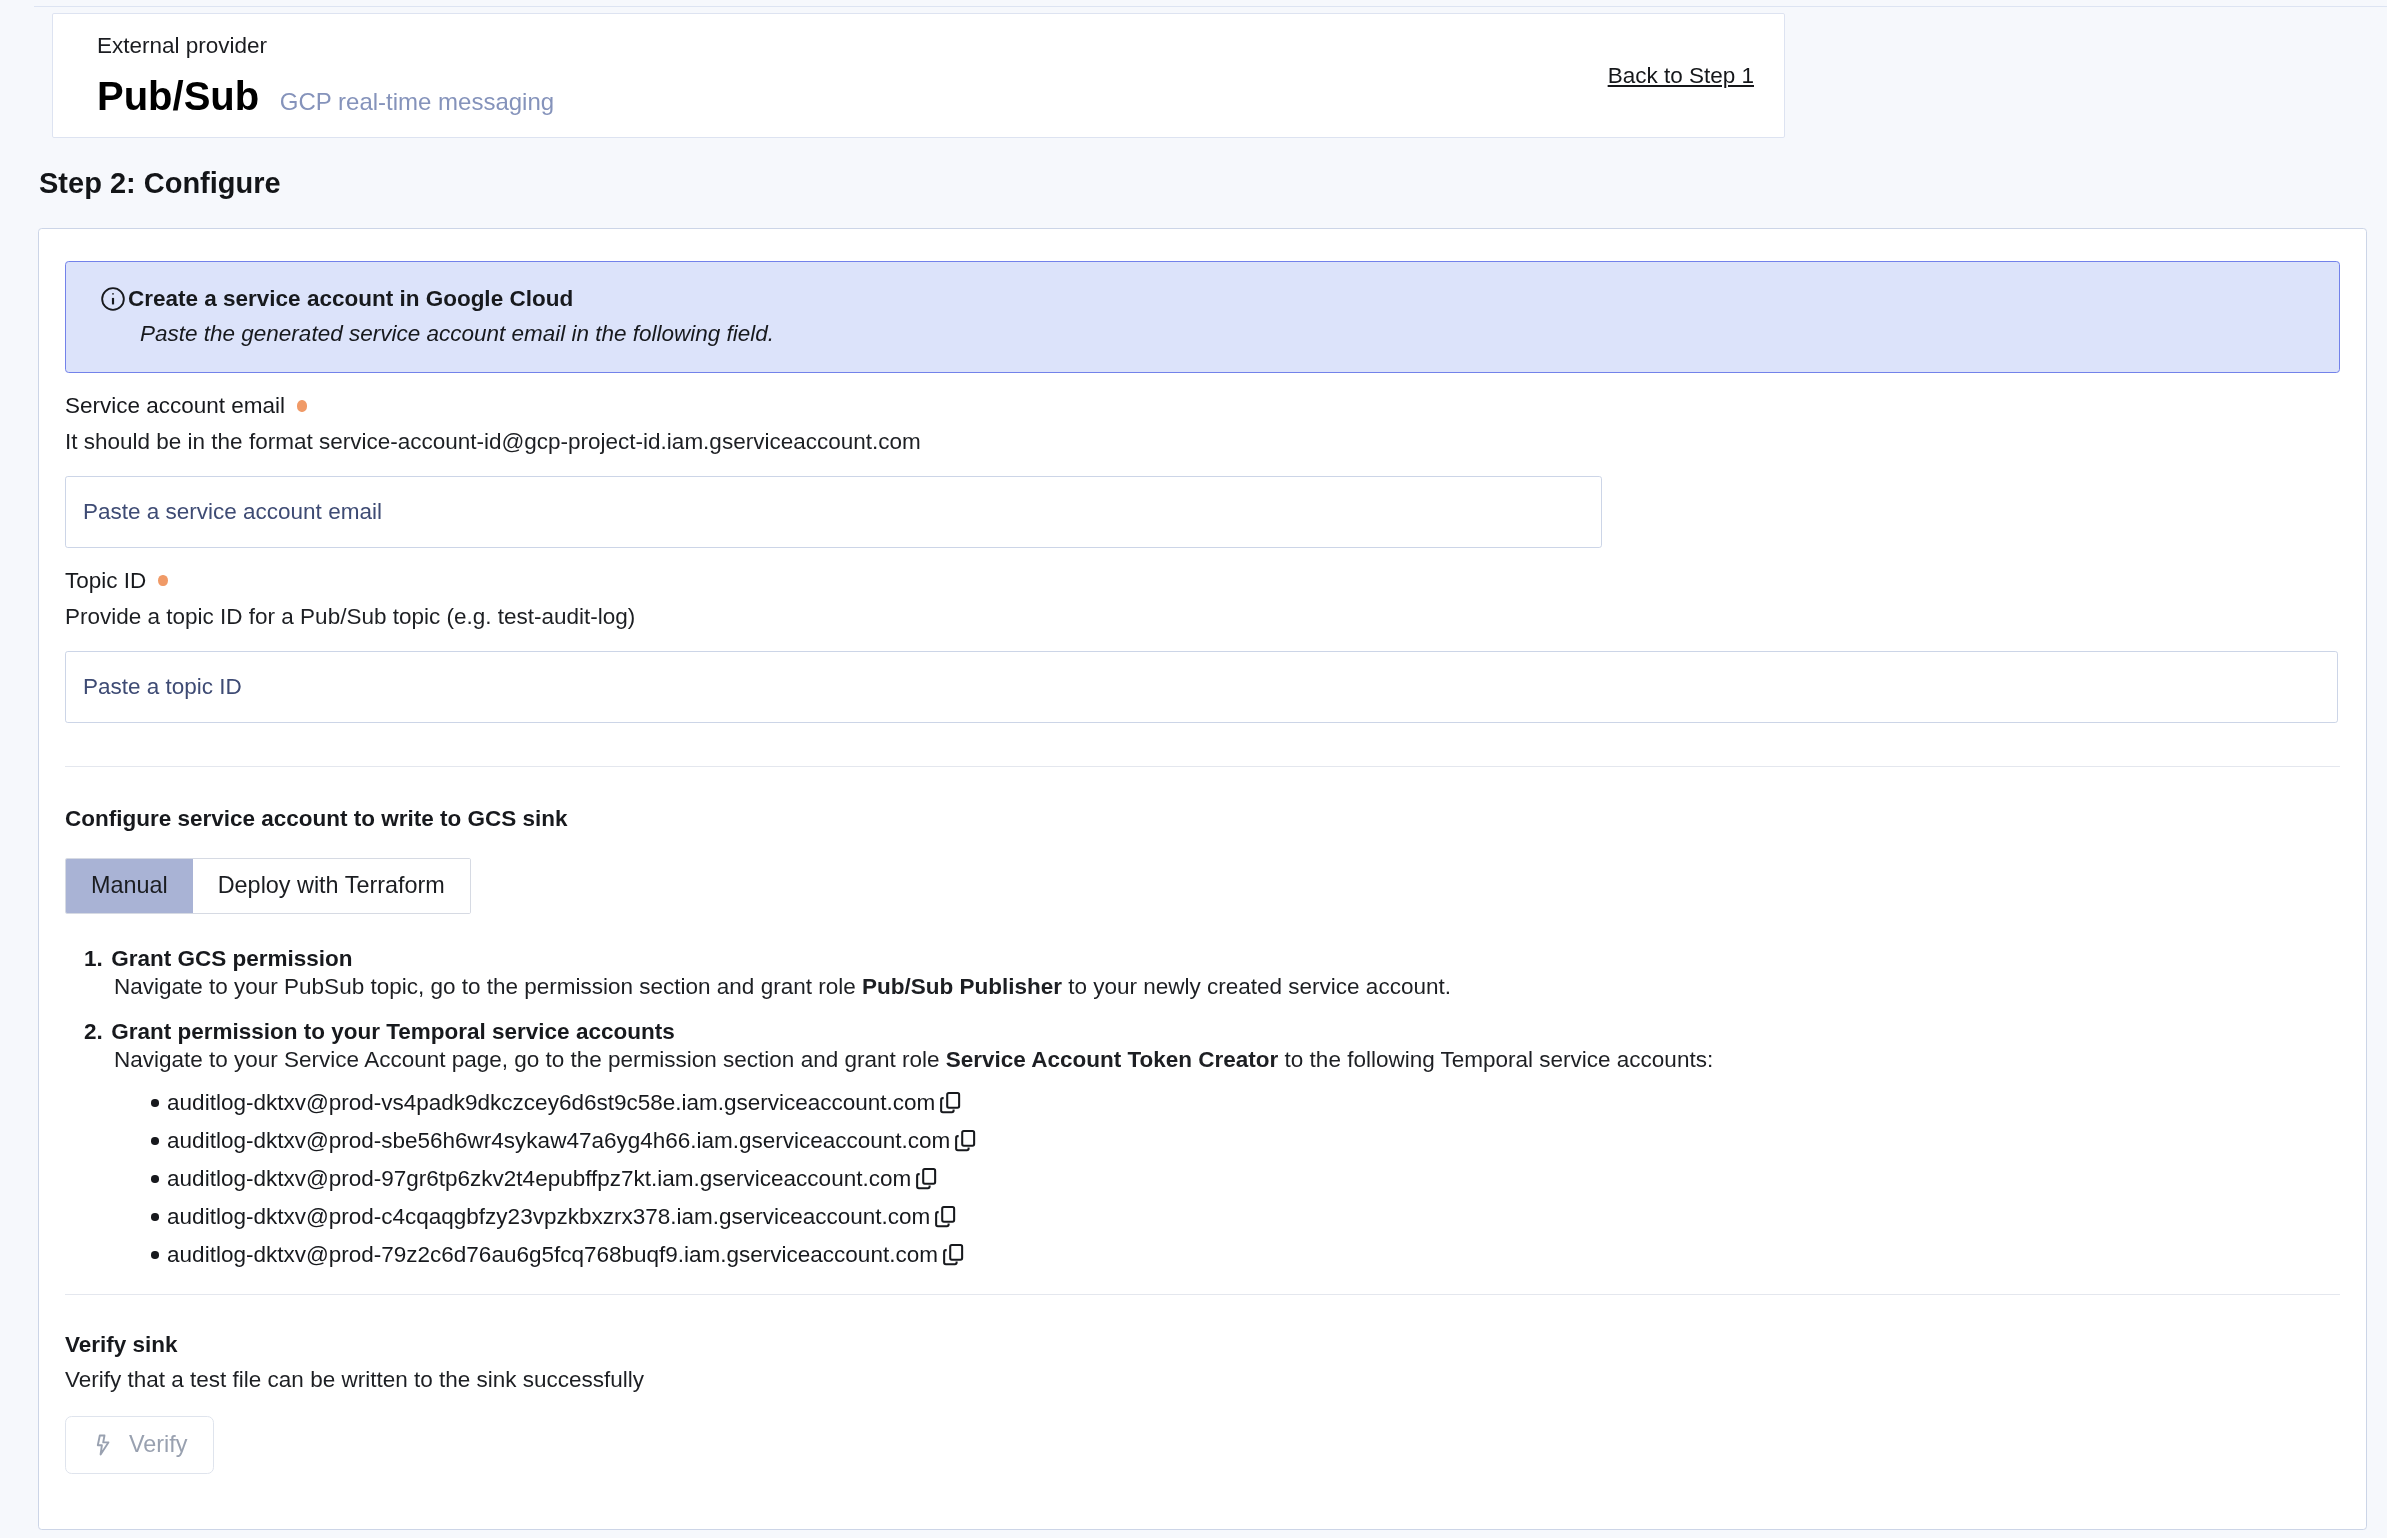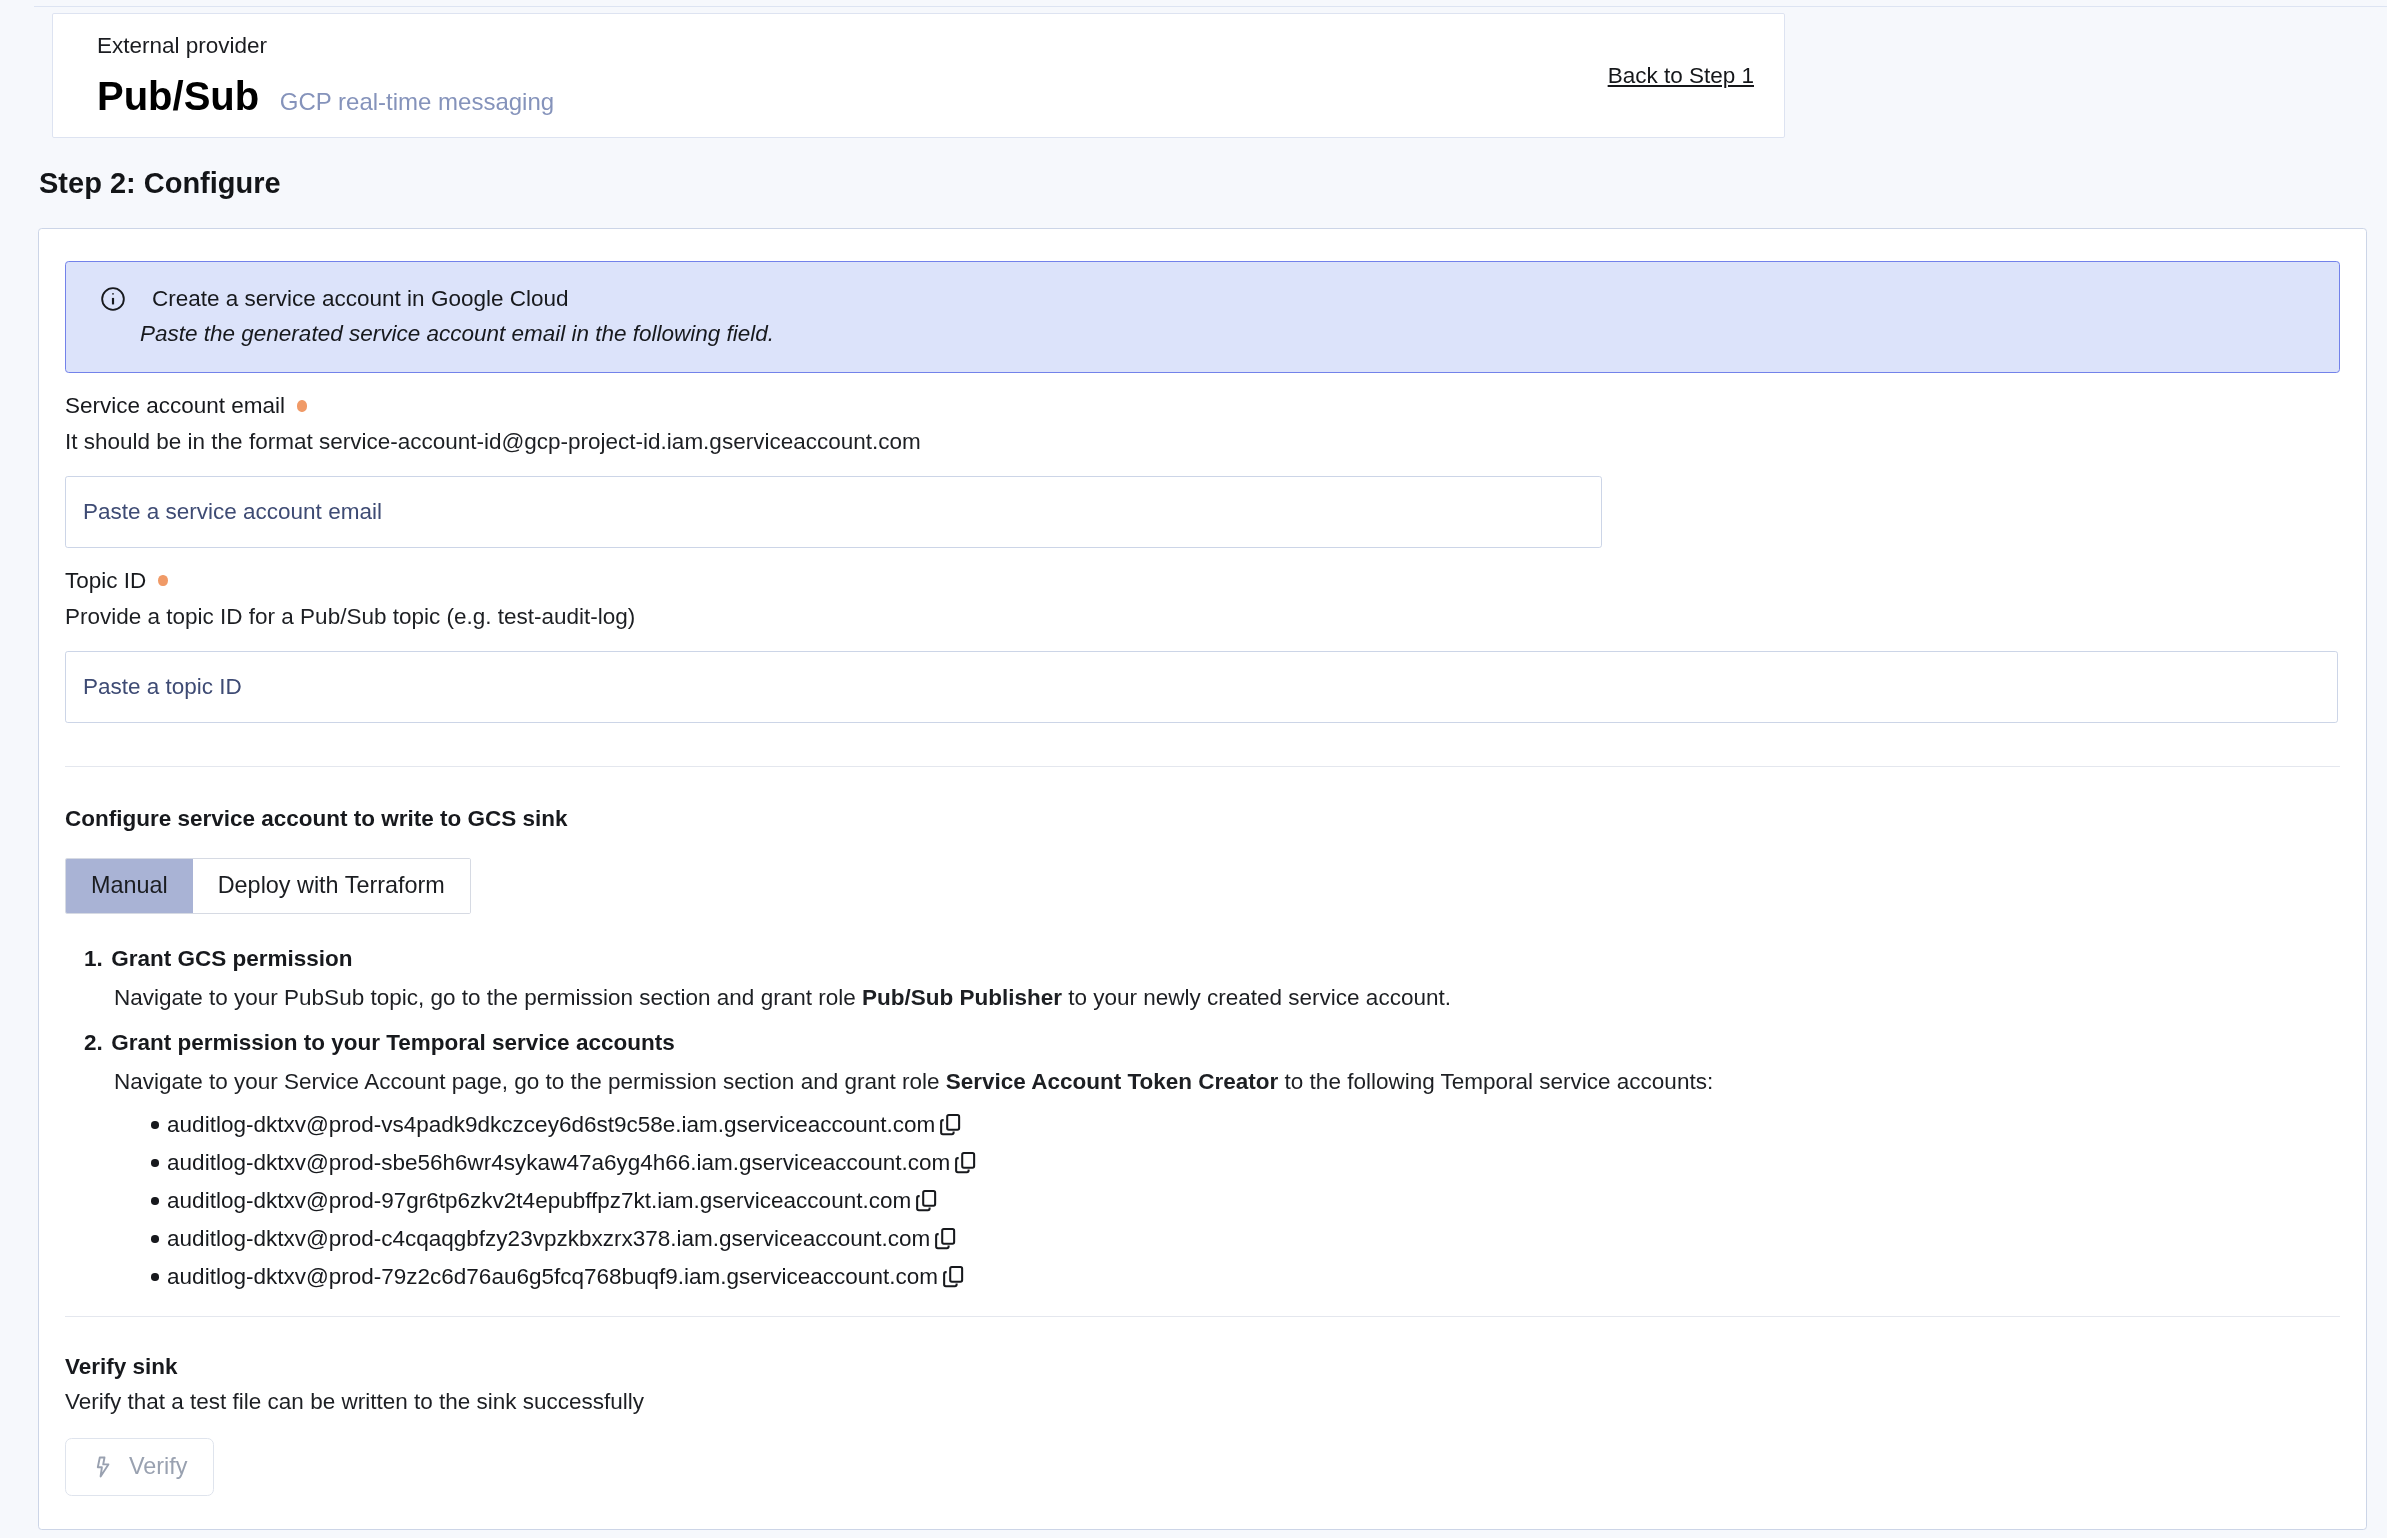--- a/index.html
+++ b/index.html
@@ -31,21 +31,21 @@
   .main-card {
     position:absolute; left:38px; top:228px; width:2329px; height:1302px;
     background:#fff; border:1.9px solid #ccd5e7; border-radius:3.7px;
     padding:32px 26px 0 26px;
   }
 
   .info-banner {
     height:112px; background:#dce3fa; border:1.9px solid #7382ea; border-radius:3.7px;
     padding:24px 0 0 34px;
   }
-  .banner-title-row { display:flex; align-items:center; gap:26px; font-size:22.5px; font-weight:400; }
+  .banner-title-row { display:flex; align-items:center; gap:2px; font-size:22.5px; font-weight:700; }
   .banner-title-row svg { flex:0 0 auto; }
   .banner-body { margin:9.4px 0 0 40px; font-size:22.5px; color:#17191d;font-style:italic; }
 
   .field-label { margin-top:20px; font-size:22.5px; font-weight:500; color:#17191d; display:flex; align-items:center; }
   .req-dot { width:9.4px; height:11.2px; border-radius:50%; background:#f09a67; display:inline-block; margin-left:12px; }
   .field-helper { margin-top:10.3px; font-size:22.5px; color:#1d1f23; }
 
   .text-input {
     display:block; margin-top:20.6px; height:72px; border:1.9px solid #ccd5e7; border-radius:2.8px;
     padding:0 17px; font-size:22.5px; color:#3e4b74; background:#fff; outline:none;
@@ -62,21 +62,21 @@
 
   .tabs { margin-top:26px; display:inline-flex; border:1.9px solid #d6dae3; border-radius:1.9px; overflow:hidden; }
   .tab { height:54px; display:flex; align-items:center; justify-content:center; padding:0 25px;
          font-size:23.4px; color:#1b1d21; background:#fff; cursor:pointer; white-space:nowrap; }
   .tab.selected { background:#a9b3d5; }
 
   .step-row { margin-top:32px; }
   .step-row + .step-row { margin-top:19px; }
   .step-title { padding-left:19px; font-size:22.5px; font-weight:700; color:#17191d; }
   .step-num { margin-right:8.4px; }
-  .step-body { margin-top:13px; padding-left:49px; font-size:22.5px; color:#1d1f23; }
+  .step-body { margin-top:2px; padding-left:49px; font-size:22.5px; color:#1d1f23; }
   .bold-run { font-weight:700; }
 
   .sa-list { margin:15px 0 0 0; padding:0 0 0 86px; list-style:none; }
   .sa-row { display:flex; align-items:center; gap:3px; margin-top:8px; font-size:22.5px; color:#17191d; height:30px; }
   .bullet-dot { width:7.5px; height:7.5px; border-radius:50%; background:#17191d; flex:0 0 auto; margin-right:5.6px; }
   .copy-btn { background:none; border:none; padding:0; cursor:pointer; display:flex; align-items:center; }
 
   .verify-heading { margin-top:37px; font-size:22.5px; font-weight:700; color:#17191d; }
   .verify-helper { margin-top:9.4px; font-size:22.5px; color:#1d1f23; }
 

